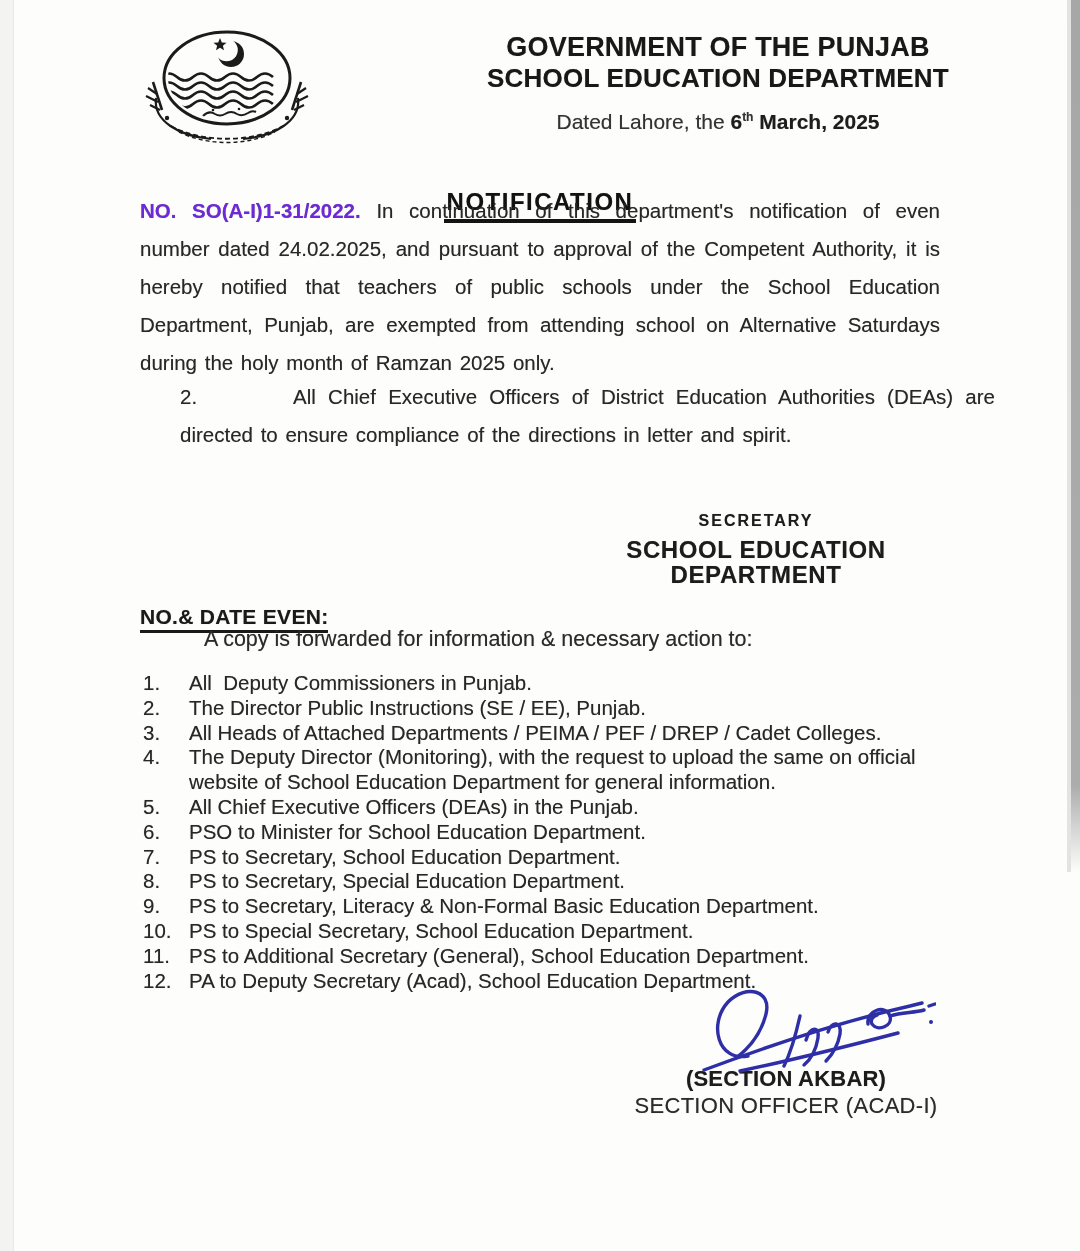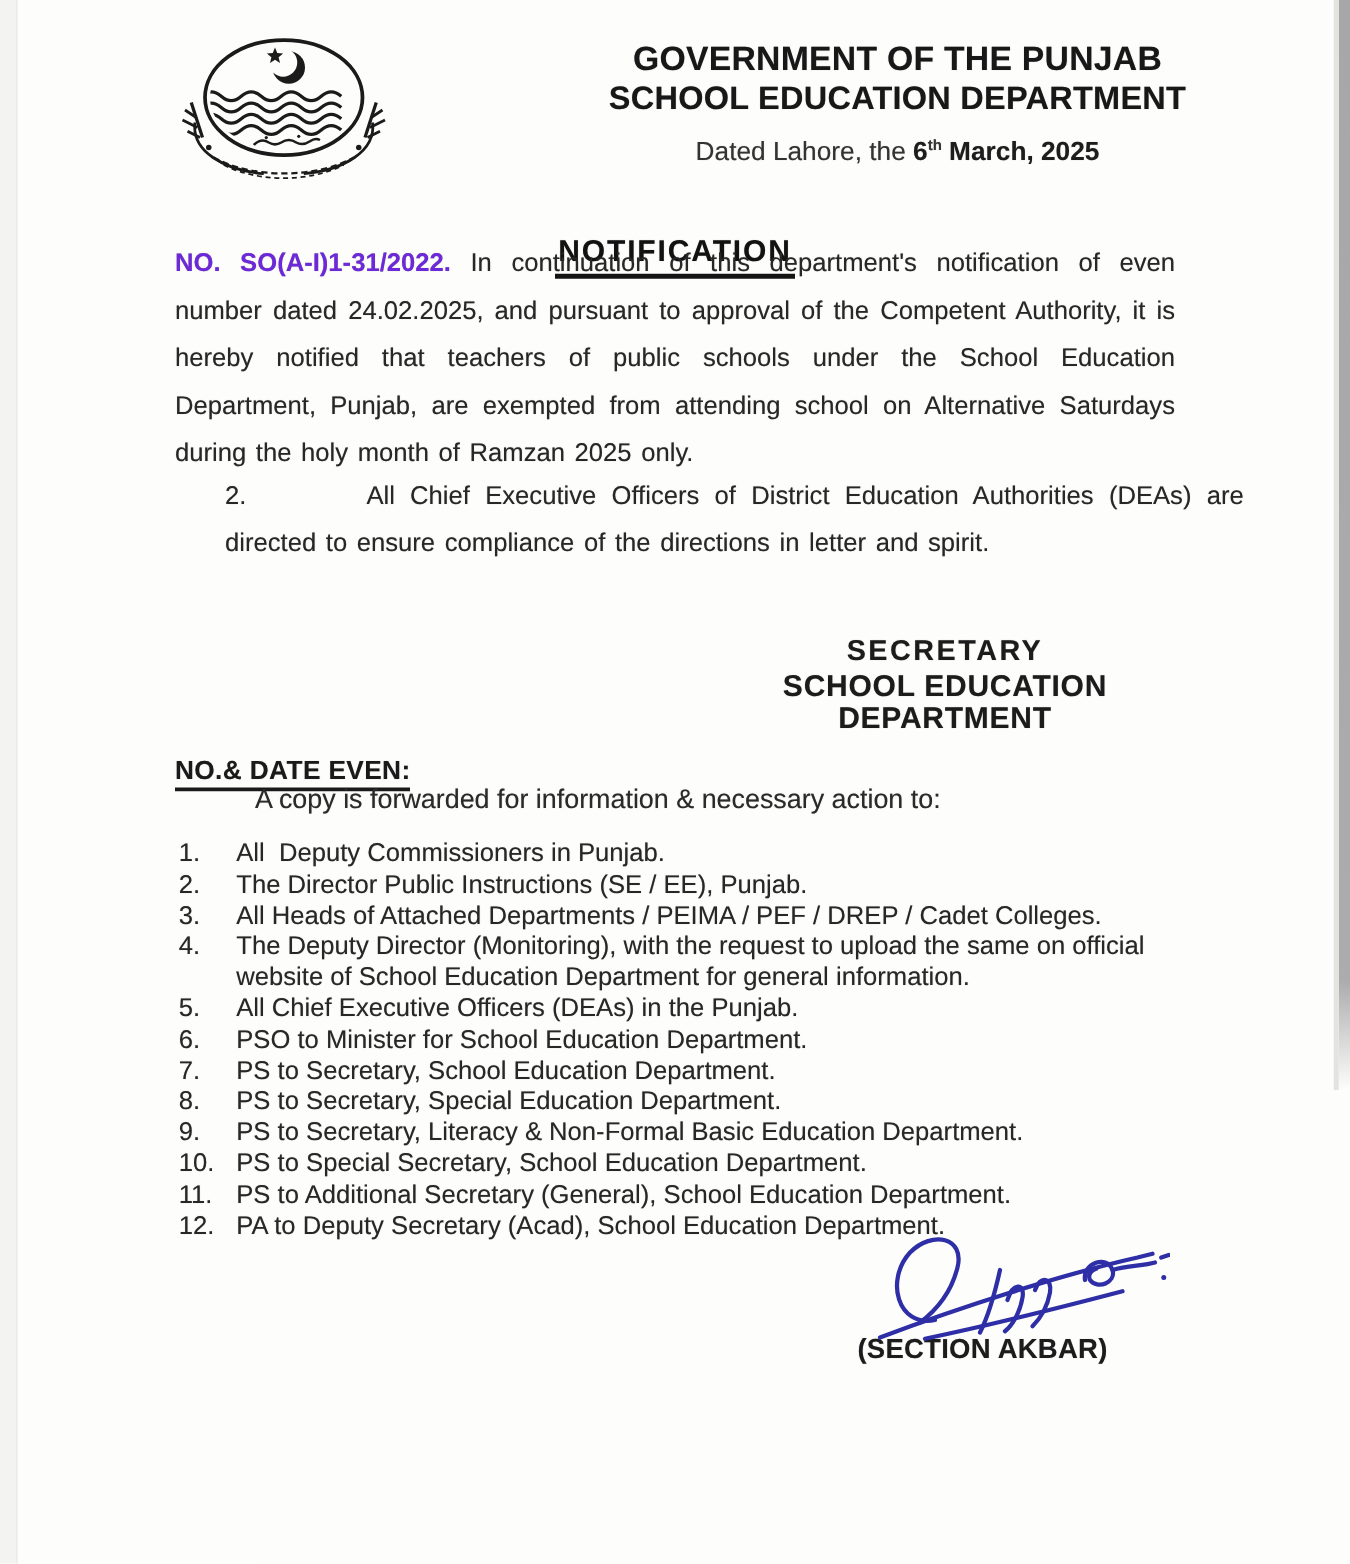--- a/index.html
+++ b/index.html
@@ -32,21 +32,21 @@
 
   .para{position:absolute;left:140px;text-align:justify;font-size:20.5px;
     line-height:38px;color:#272727;word-spacing:2px;}
   .para1{top:192px;width:800px;}
   .para2{top:378px;width:815px;margin-left:40px;}
   .ref-no{font-weight:bold;color:#6d28d9;}
   .p2-spacer{display:inline-block;width:96px;}
 
   .sig1{position:absolute;left:556px;top:508px;width:400px;text-align:center;
     font-weight:bold;color:#1c1c1c;}
-  .sig1-line1{font-size:23px;letter-spacing:2px;line-height:25px;}
+  .sig1-line1{font-size:16px;letter-spacing:2px;line-height:25px;}
   .sig1-line2{font-size:24px;letter-spacing:0.6px;line-height:25px;margin-top:4px;}
 
   .ref-label{position:absolute;left:140px;top:583px;font-size:21px;font-weight:bold;
     color:#1a1a1a;border-bottom:3px solid #1a1a1a;padding-bottom:1px;letter-spacing:0.3px;margin-top:22px;}
   .intro{position:absolute;left:204px;top:627px;font-size:21.5px;color:#2a2a2a;}
 
   .dist{position:absolute;left:143px;top:671px;width:812px;font-size:20.5px;
     line-height:24.8px;color:#272727;}
   .dist-row{display:grid;grid-template-columns:46px 1fr;}
   .dist-no{}
@@ -195,15 +195,16 @@
       <path d="M140,50 C144,38 154,40 152,52 C150,63 144,73 138,79"></path>
       <path d="M180,42 C178,28 198,22 202,34 C205,44 190,50 184,42 C182,38 185,34 189,33"></path>
       <path d="M202,34 C214,30 226,31 236,28"></path>
       <path d="M241,24 L247,22"></path>
     </g>
     <circle cx="243" cy="40" r="2" fill="#2e2ea6"></circle>
   </svg>
 
   <div class="sig2-text">
     <div class="sig2-name">(SECTION AKBAR)</div>
+    <div class="sig2-title">SECTION OFFICER (ACAD-I)</div>
   </div>
 
 </div>
 
 </body></html>

